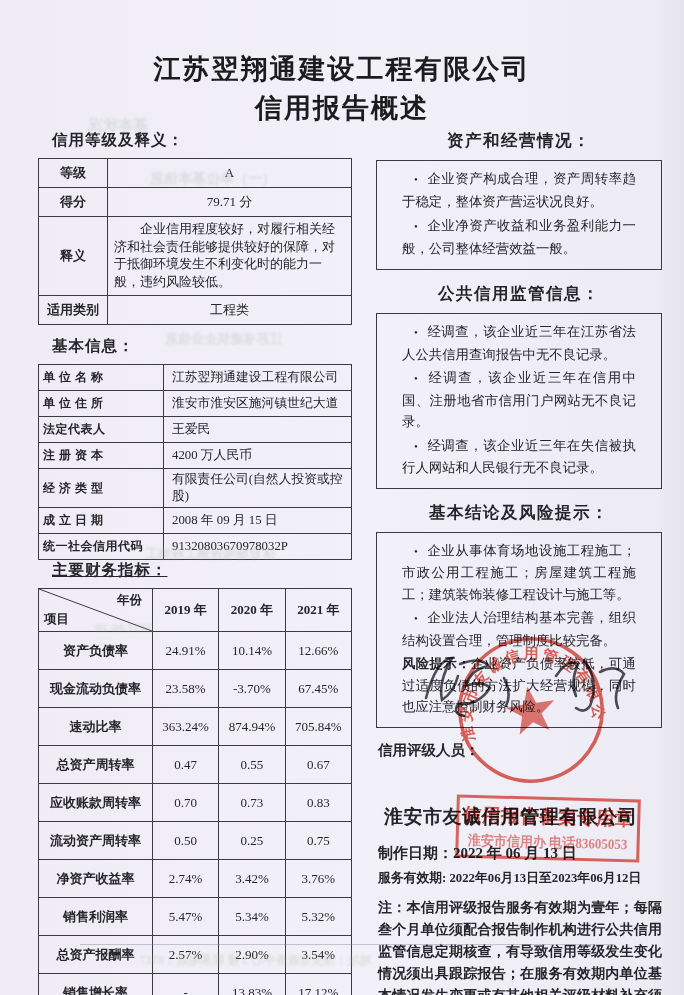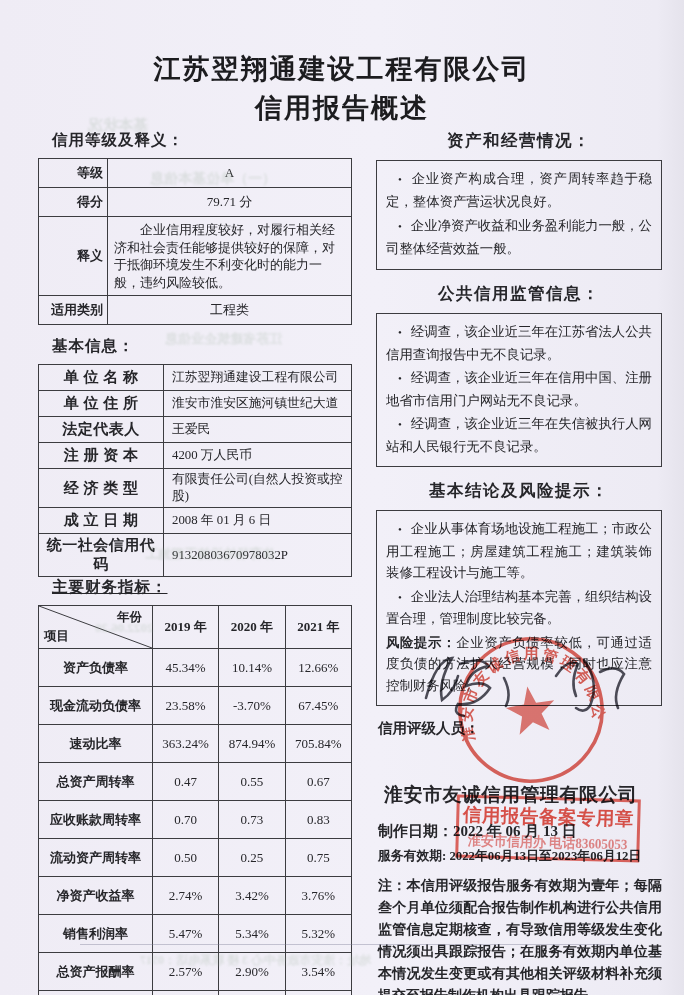--- a/index.html
+++ b/index.html
@@ -13,37 +13,37 @@
   .title{position:absolute;top:50px;left:0;width:100%;text-align:center;
     font-size:27px;font-weight:700;line-height:1.45;letter-spacing:2px;color:#1c1c1f;}
   
   .colL{position:absolute;left:38px;top:130px;width:314px;}
   .colR{position:absolute;left:376px;top:130px;width:286px;}
   .lhead{font-size:15.5px;font-weight:700;margin:0 0 7px 14px;letter-spacing:1px;}
   .rhead{font-size:16.5px;font-weight:700;text-align:center;letter-spacing:1.5px;margin:0 0 8px 0;}
   
   table{border-collapse:collapse;width:100%;table-layout:fixed;}
   td{border:1px solid #3c3c40;font-size:13px;padding:2px 4px;vertical-align:middle;}
-  .rating td.lab{width:60px;text-align:right;font-weight:700;height:24px;}
+  .rating td.lab{width:60px;text-align:center;font-weight:700;height:24px;}
   .rating td.val{text-align:center;}
-  .rating td.just{text-align:left;line-height:17.5px;padding:4px 6px;}
+  .rating td.just{text-align:left;line-height:17.5px;padding:4px 6px;font-family:Liberation Mono, monospace;}
   .rating td.just .ind{display:block;text-indent:2em;}
   .basic{margin-top:2px;}
-  .basic td.lab{width:116px;text-align:center;font-weight:700;height:21px;letter-spacing:.5px;font-size:15px;}
+  .basic td.lab{width:116px;font-weight:700;height:21px;letter-spacing:.5px;font-size:12px;}
   .basic td.val{text-align:left;padding-left:8px;font-size:12.8px;}
   .fin td{height:33px;text-align:center;}
   .fin td.lab{width:113px;font-weight:700;}
   .fin .corner{position:relative;height:42px;padding:0;}
   .corner svg{position:absolute;inset:0;width:100%;height:100%;}
   .corner .tr{position:absolute;top:3px;right:10px;font-size:12.5px;font-weight:700;}
   .corner .bl{position:absolute;bottom:3px;left:5px;font-size:12.5px;font-weight:700;}
   .fin .yr{font-weight:700;font-size:13px;}
   
   .box{border:1.2px solid #3c3c40;padding:5px 9px 7px 9px;margin-bottom:13px;}
-  .box p{margin:2px 0;font-size:13.4px;line-height:21.5px;text-indent:12px;text-align:justify;}
+  .box p{margin:2px 16px;font-size:13.4px;line-height:21.5px;text-indent:12px;text-align:justify;}
   .box .dot{margin-right:9px;font-size:11px;}
   .box1 p{line-height:22.5px;}
   .risk{text-indent:0 !important;}
   .risk b{font-weight:700;}
   .rater{font-size:14.5px;font-weight:700;margin:6px 0 0 2px;}
   .company{font-size:19px;font-weight:700;letter-spacing:.5px;margin:44px 0 0 8px;white-space:nowrap;}
   .dateline{font-size:15px;font-weight:700;margin:14px 0 0 2px;white-space:nowrap;}
   .validity{font-size:13.2px;font-weight:700;margin:6px 0 0 2px;white-space:nowrap;transform:scaleX(.97);transform-origin:left;}
   .note{font-size:14px;font-weight:600;line-height:22px;text-align:justify;margin:10px 0 0 2px;}
   
@@ -115,21 +115,21 @@
       <tr>
             <td class="lab">注 册 资 本</td>
             <td class="val">4200 万人民币</td>
           </tr>
       <tr>
             <td class="lab">经 济 类 型</td>
             <td class="val">有限责任公司(自然人投资或控股)</td>
           </tr>
       <tr>
             <td class="lab">成 立 日 期</td>
-            <td class="val">2008 年 01 月 6 日</td>
+            <td class="val">2008 年 09 月 15 日</td>
           </tr>
       <tr>
             <td class="lab">统一社会信用代码</td>
             <td class="val">91320803670978032P</td>
           </tr>
     </tbody>
       </table>
 
     <div class="lhead" style="text-decoration:underline;">主要财务指标：</div>
     <table class="fin">
@@ -141,21 +141,21 @@
               </svg>
           <span class="tr">年份</span>
           <span class="bl">项目</span>
         </td>
         <td class="yr">2019 年</td>
         <td class="yr">2020 年</td>
         <td class="yr">2021 年</td>
       </tr>
       <tr>
             <td class="lab">资产负债率</td>
-            <td>45.34%</td>
+            <td>24.91%</td>
             <td>10.14%</td>
             <td>12.66%</td>
           </tr>
       <tr>
             <td class="lab">现金流动负债率</td>
             <td>23.58%</td>
             <td>-3.70%</td>
             <td>67.45%</td>
           </tr>
       <tr>

